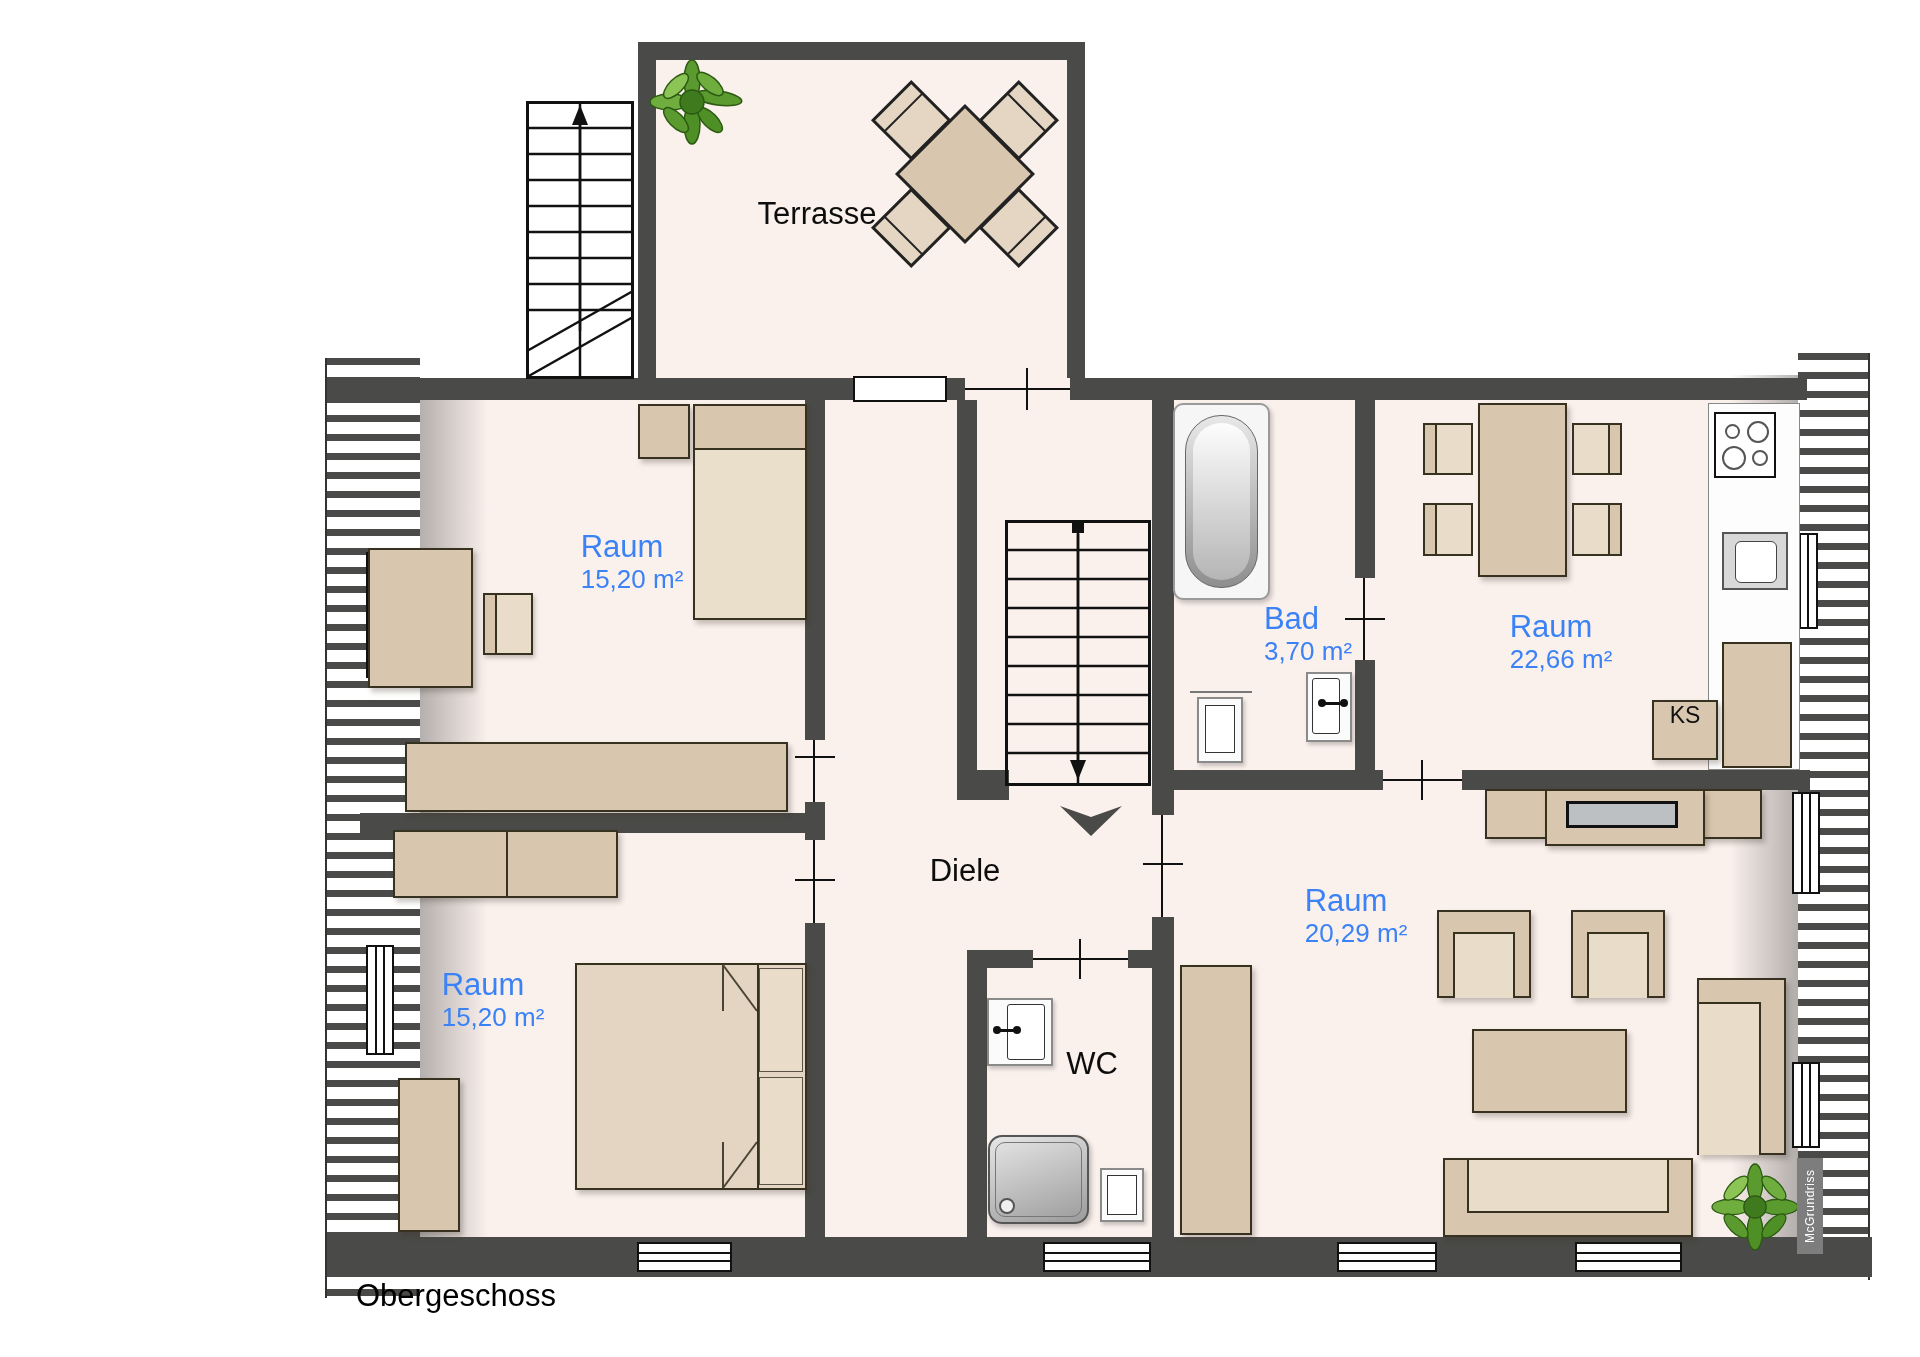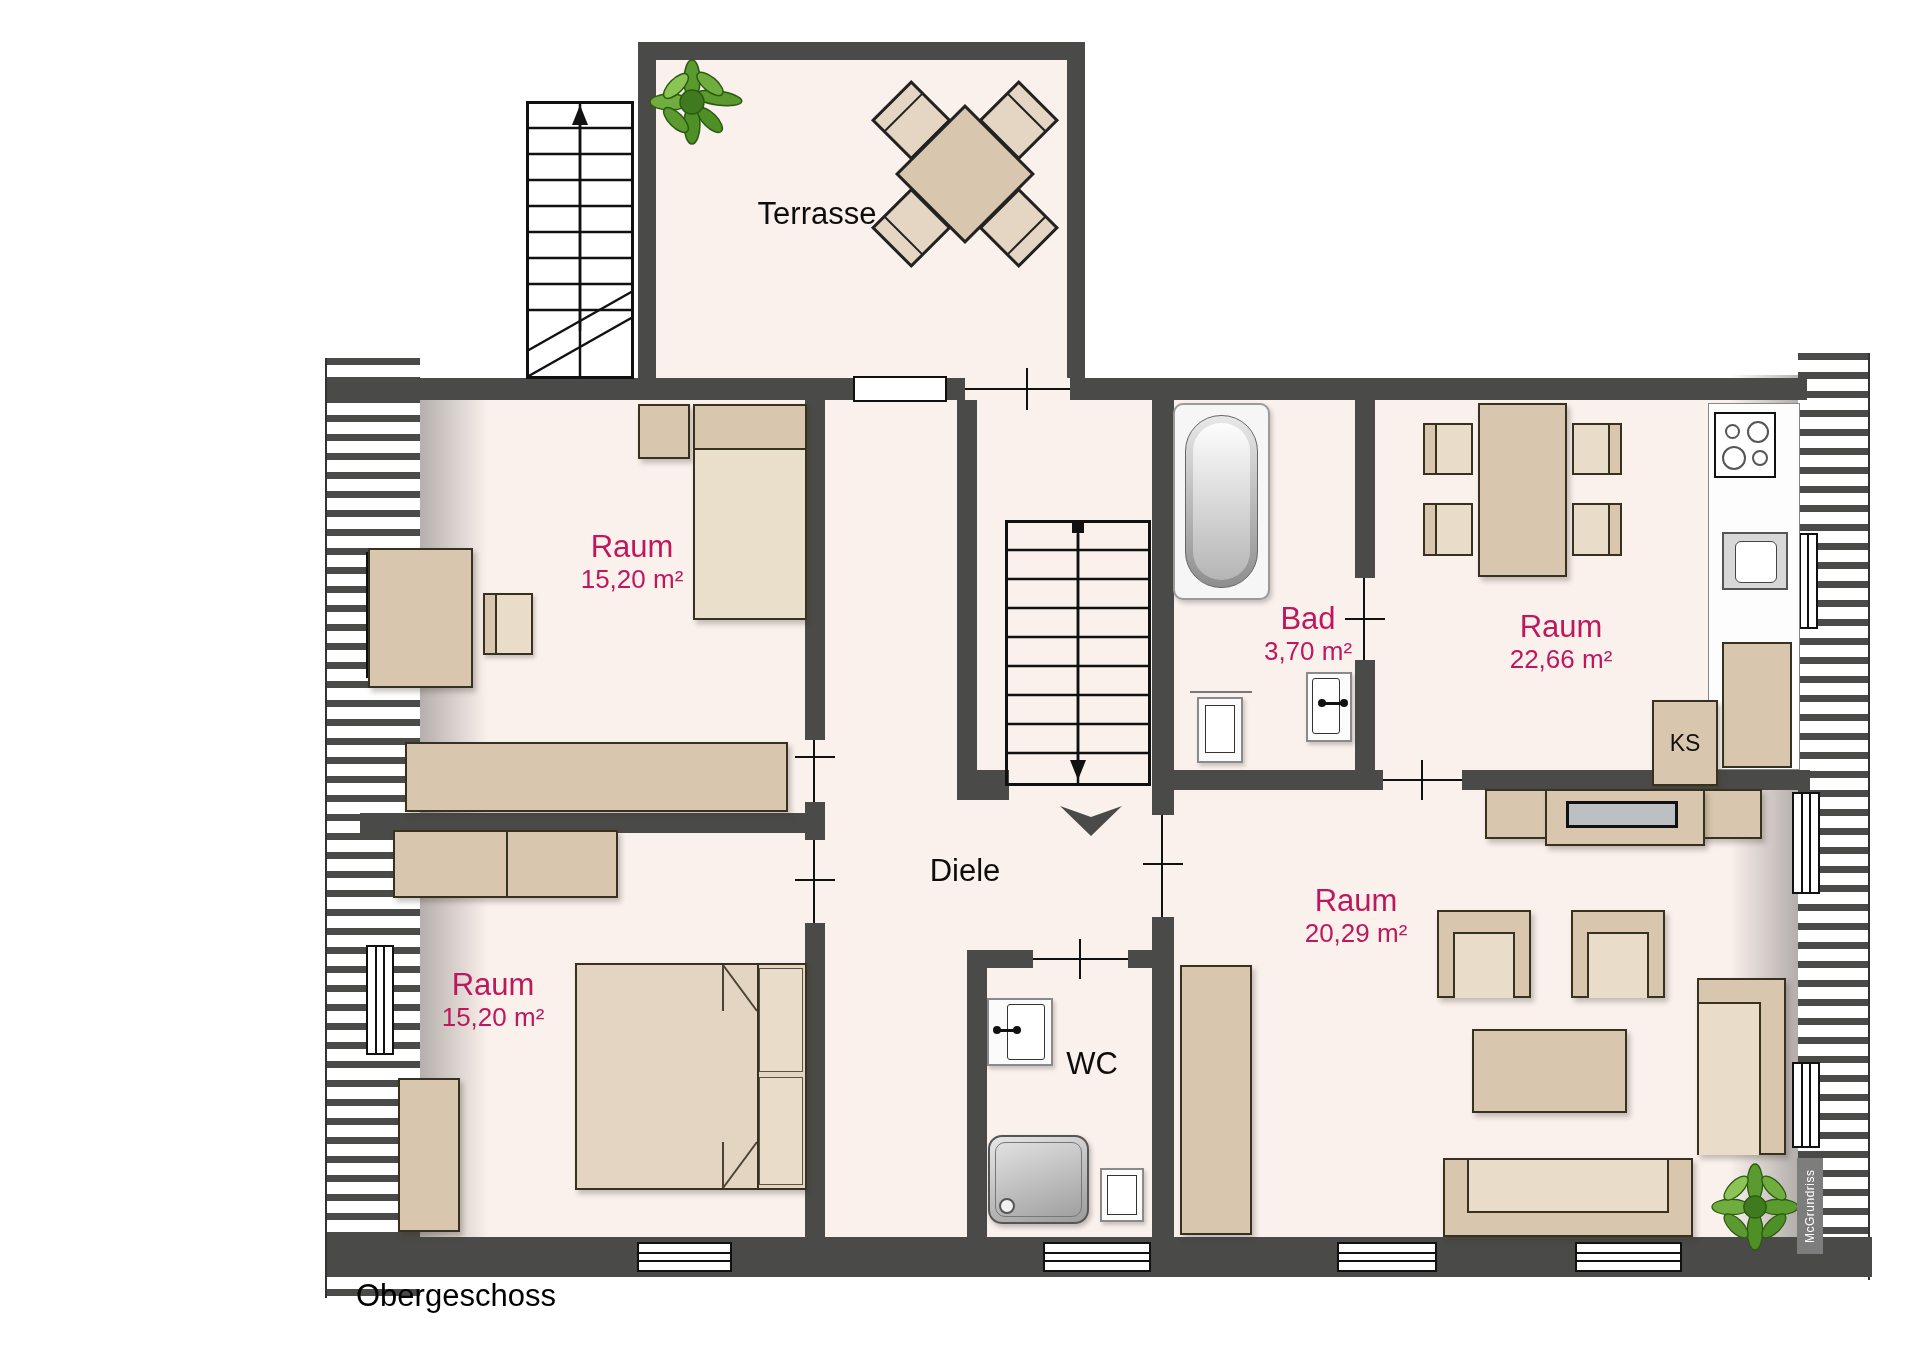--- a/index.html
+++ b/index.html
@@ -17,21 +17,21 @@
   .wall{background:var(--wall)}
   .hatch{background:repeating-linear-gradient(180deg,#4a4a48 0 7px,#ffffff 7px 19px)}
   .furn{background:var(--tan);border:2px solid #37321f;box-shadow:3px 4px 5px rgba(60,50,40,.28)}
   .furn-light{background:var(--tan-light);border:2px solid #37321f}
   .white-fix{background:#fbfbfb;border:2px solid #8a8a8a;box-shadow:2px 3px 4px rgba(0,0,0,.2)}
   .opening-line{background:#111}
   .tick{background:#111}
   .win{background:#fff;border:2px solid #111}
   .vbar{position:absolute;top:0;bottom:0;width:2px;background:#111}
   .hbar{position:absolute;left:0;right:0;height:2px;background:#111}
-  .room-label{position:absolute;transform:translate(-50%,-50%);text-align:center;color:#be185d;font-size:31px;line-height:1.12;white-space:nowrap}
+  .room-label{position:absolute;transform:translate(-50%,-50%);color:#3b82f6;font-size:31px;line-height:1.12;white-space:nowrap}
   .room-label .area{display:block;font-size:26px}
   .single-label{position:absolute;transform:translate(-50%,-50%);color:#0d0d0d;font-size:31px;white-space:nowrap}
   .smear-l{background:linear-gradient(90deg,rgba(92,92,92,.45),rgba(92,92,92,0))}
   .smear-r{background:linear-gradient(270deg,rgba(92,92,92,.45),rgba(92,92,92,0))}
   .watermark{position:absolute;background:#7d7d7d;color:#fff;display:flex;align-items:center;justify-content:center;
     writing-mode:vertical-rl;transform:rotate(180deg);font-size:12px;letter-spacing:.5px}
   .title{position:absolute;color:#000;font-size:31px}
   svg{display:block;overflow:visible}
 </style>
 </head>
@@ -268,21 +268,21 @@
   <div class="abs" style="left:1714px;top:412px;width:62px;height:66px;background:#fff;border:2px solid #111">
     <div style="position:absolute;left:9px;top:10px;width:15px;height:15px;border:2px solid #555;border-radius:50%"></div>
     <div style="position:absolute;left:31px;top:7px;width:22px;height:22px;border:2px solid #555;border-radius:50%"></div>
     <div style="position:absolute;left:6px;top:32px;width:24px;height:24px;border:2px solid #555;border-radius:50%"></div>
     <div style="position:absolute;left:36px;top:36px;width:16px;height:16px;border:2px solid #555;border-radius:50%"></div>
   </div>
   <div class="abs" style="left:1722px;top:532px;width:66px;height:58px;background:#d8d8d8;border:2px solid #555">
     <div style="position:absolute;left:11px;top:7px;width:42px;height:42px;background:#fff;border:1.5px solid #444;border-radius:6px"></div>
   </div>
   <div class="abs furn" style="left:1722px;top:642px;width:70px;height:126px;box-shadow:none"></div>
-  <div class="abs furn" style="left:1652px;top:700px;width:66px;height:86px;display:flex;align-items:center;justify-content:center">
+  <div class="abs furn" style="left:1652px;top:700px;width:66px;height:60px;display:flex;align-items:flex-start;justify-content:center">
     <span style="font-size:23px;color:#111">KS</span>
   </div>
   <div class="abs furn" style="left:1478px;top:403px;width:89px;height:174px"></div>
   <div class="abs furn-light" style="left:1423px;top:423px;width:50px;height:52px">
       <div style="position:absolute;left:0;top:0;width:12px;height:100%;border-right:2px solid #37321f;background:#d9c6ae"></div>
     </div>
   <div class="abs furn-light" style="left:1423px;top:503px;width:50px;height:53px">
       <div style="position:absolute;left:0;top:0;width:12px;height:100%;border-right:2px solid #37321f;background:#d9c6ae"></div>
     </div>
   <div class="abs furn-light" style="left:1572px;top:423px;width:50px;height:52px">

